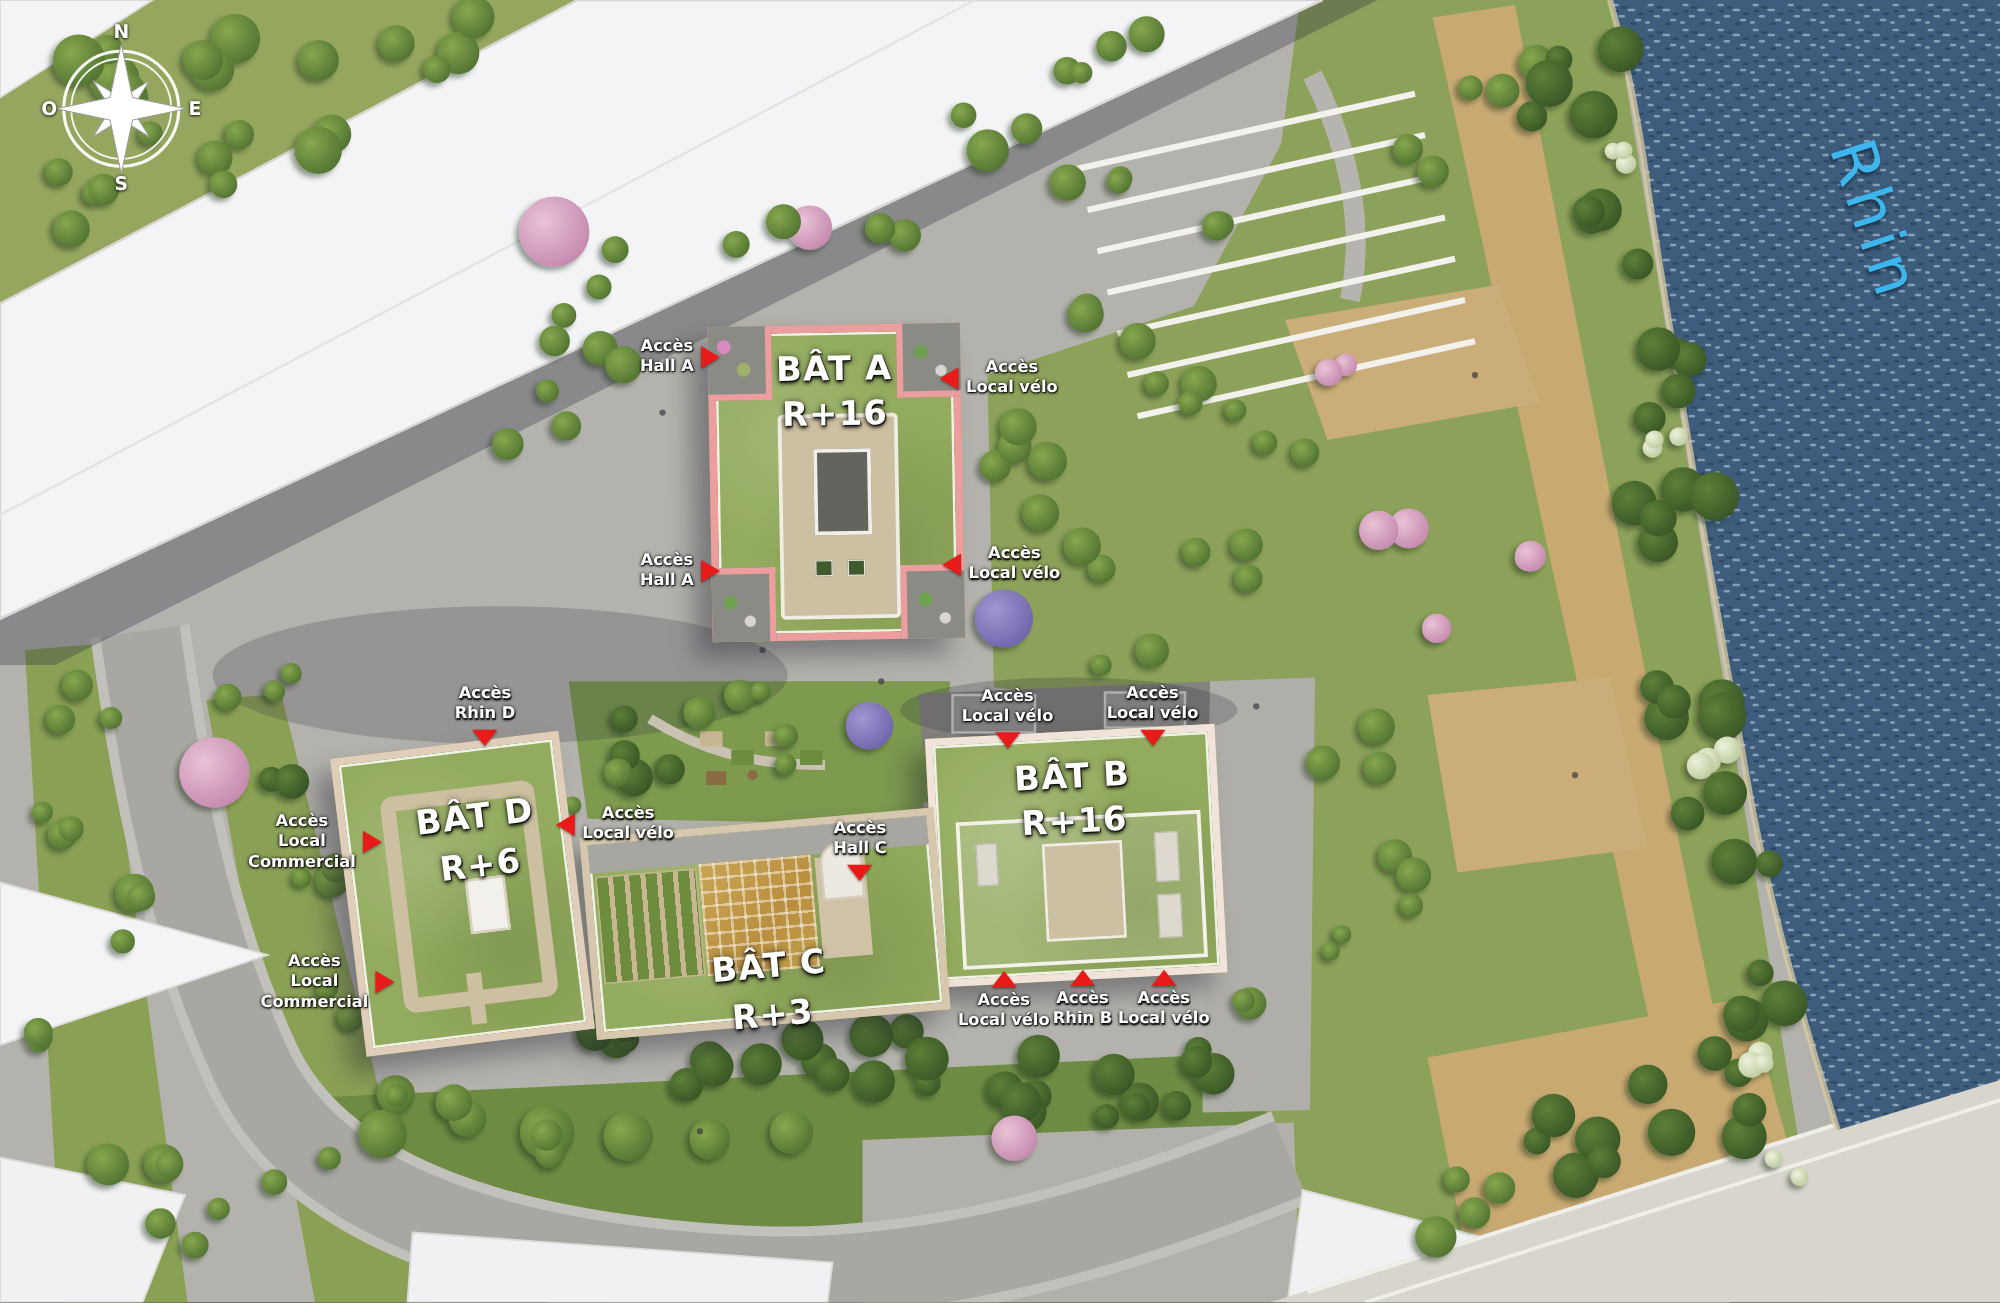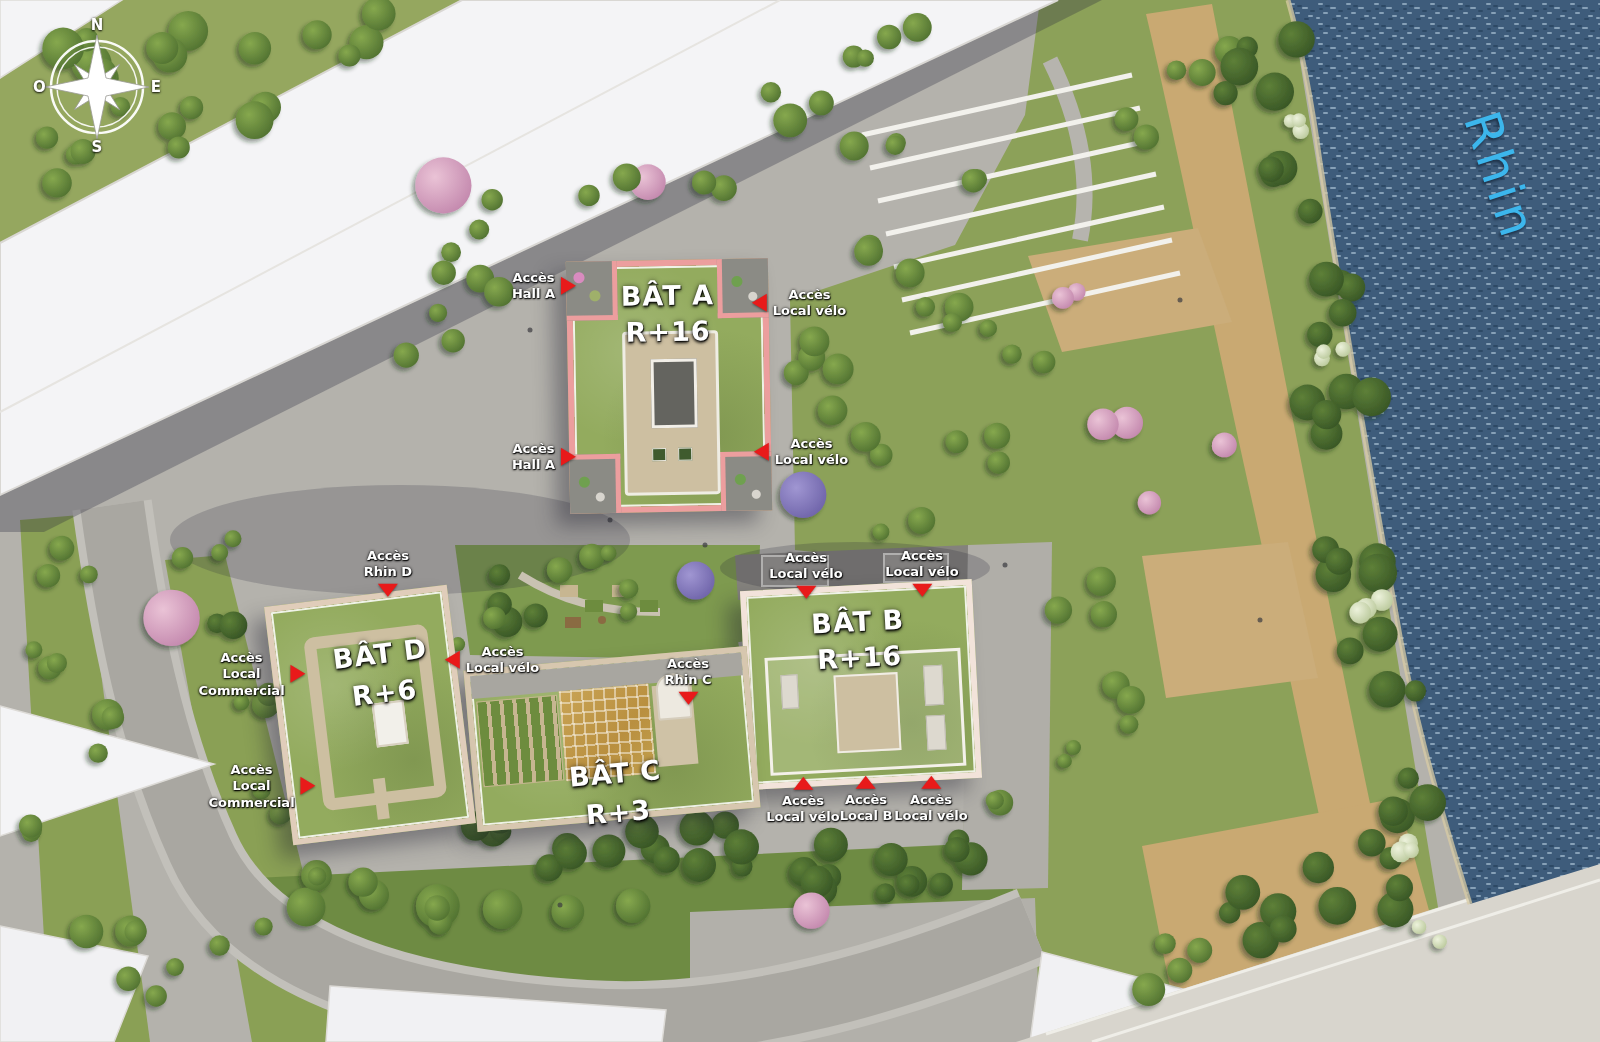--- a/index.html
+++ b/index.html
@@ -592,21 +592,21 @@
         <span class="tri tri-up"></span>
         <span>
           <div>Accès</div>
           <div>Local vélo</div>
         </span>
       </div>
       <div class="marker up" style="left: 866px; top: 800px;">
         <span class="tri tri-up"></span>
         <span>
           <div>Accès</div>
-          <div>Local B</div>
+          <div>Rhin B</div>
         </span>
       </div>
       <div class="marker up" style="left: 931px; top: 800px;">
         <span class="tri tri-up"></span>
         <span>
           <div>Accès</div>
           <div>Local vélo</div>
         </span>
       </div>
       <div class="marker down" style="left: 388px; top: 572px;">
@@ -635,21 +635,21 @@
       <div class="marker left" style="left: 492px; top: 660px;">
         <span class="tri tri-left"></span>
         <span>
           <div>Accès</div>
           <div>Local vélo</div>
         </span>
       </div>
       <div class="marker down" style="left: 688px; top: 680px;">
         <span>
           <div>Accès</div>
-          <div>Rhin C</div>
+          <div>Hall C</div>
         </span>
         <span class="tri tri-down"></span>
       </div>
     </div>
 
   <div class="compass">
     <svg width="120" height="120" viewBox="-60 -60 120 120">
       <circle r="46" fill="none" stroke="#FFFFFF" stroke-width="2.5" opacity="0.95"></circle>
       <circle r="40" fill="none" stroke="#FFFFFF" stroke-width="1.5" opacity="0.9"></circle>
       <path d="M0,-32 L6,-6 L32,0 L6,6 L0,32 L-6,6 L-32,0 L-6,-6 Z" transform="rotate(45)" fill="#FFFFFF" stroke="#9A9A96" stroke-width="0.8"></path>

